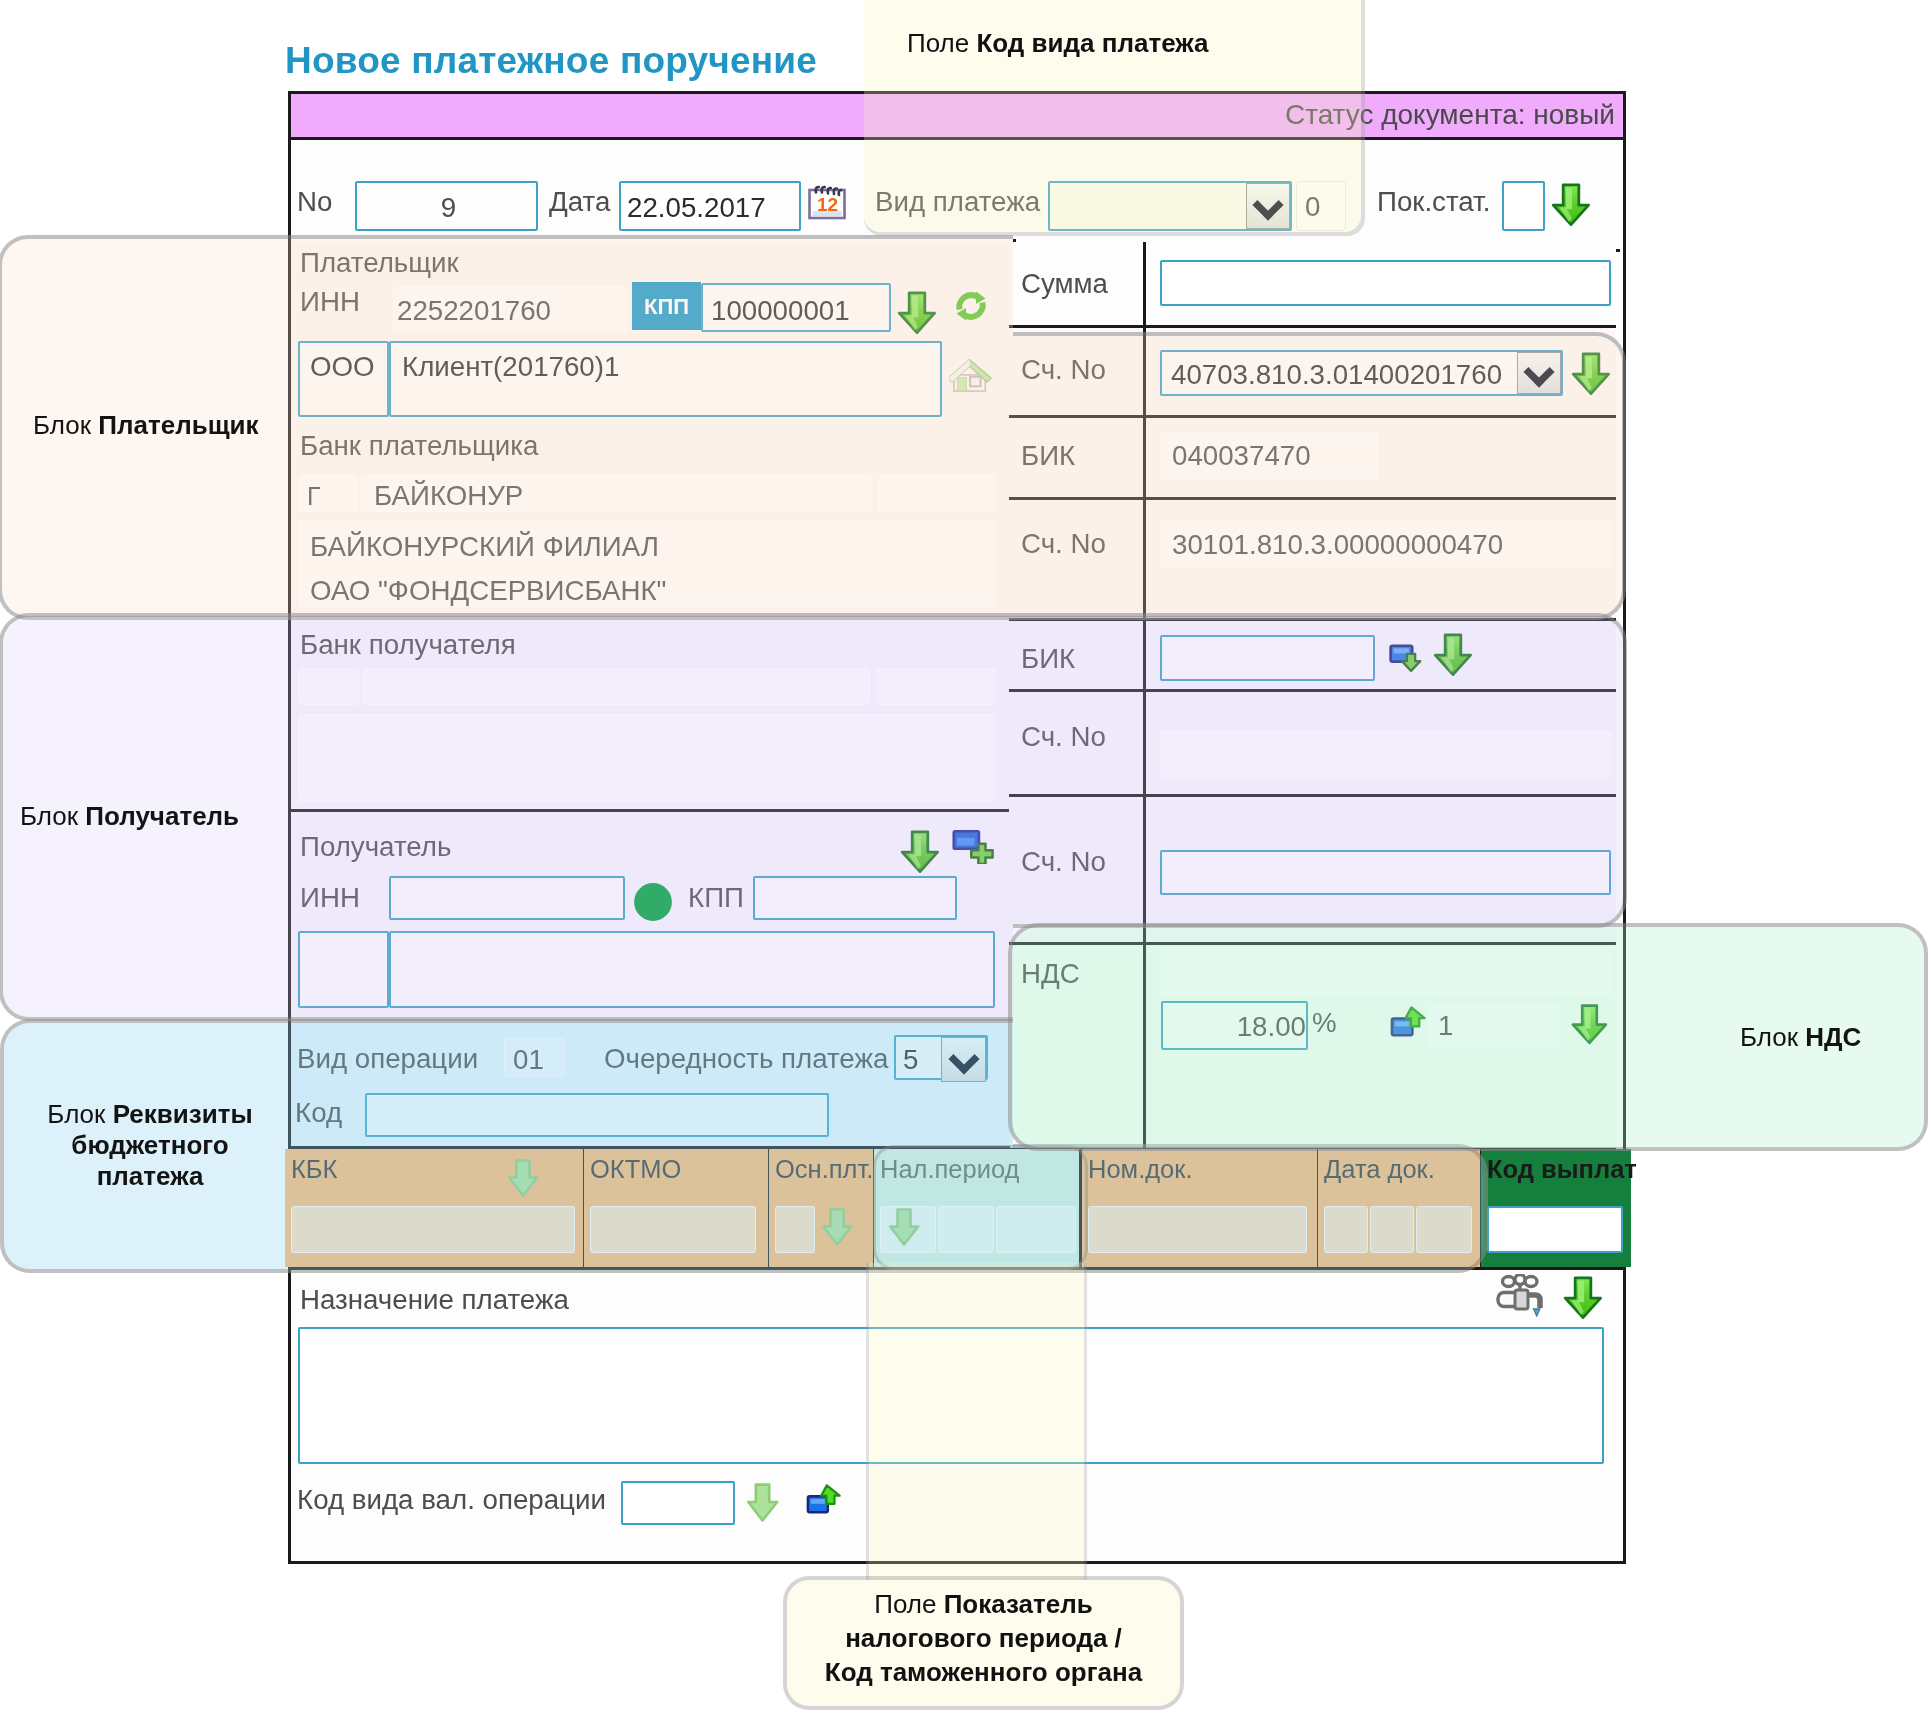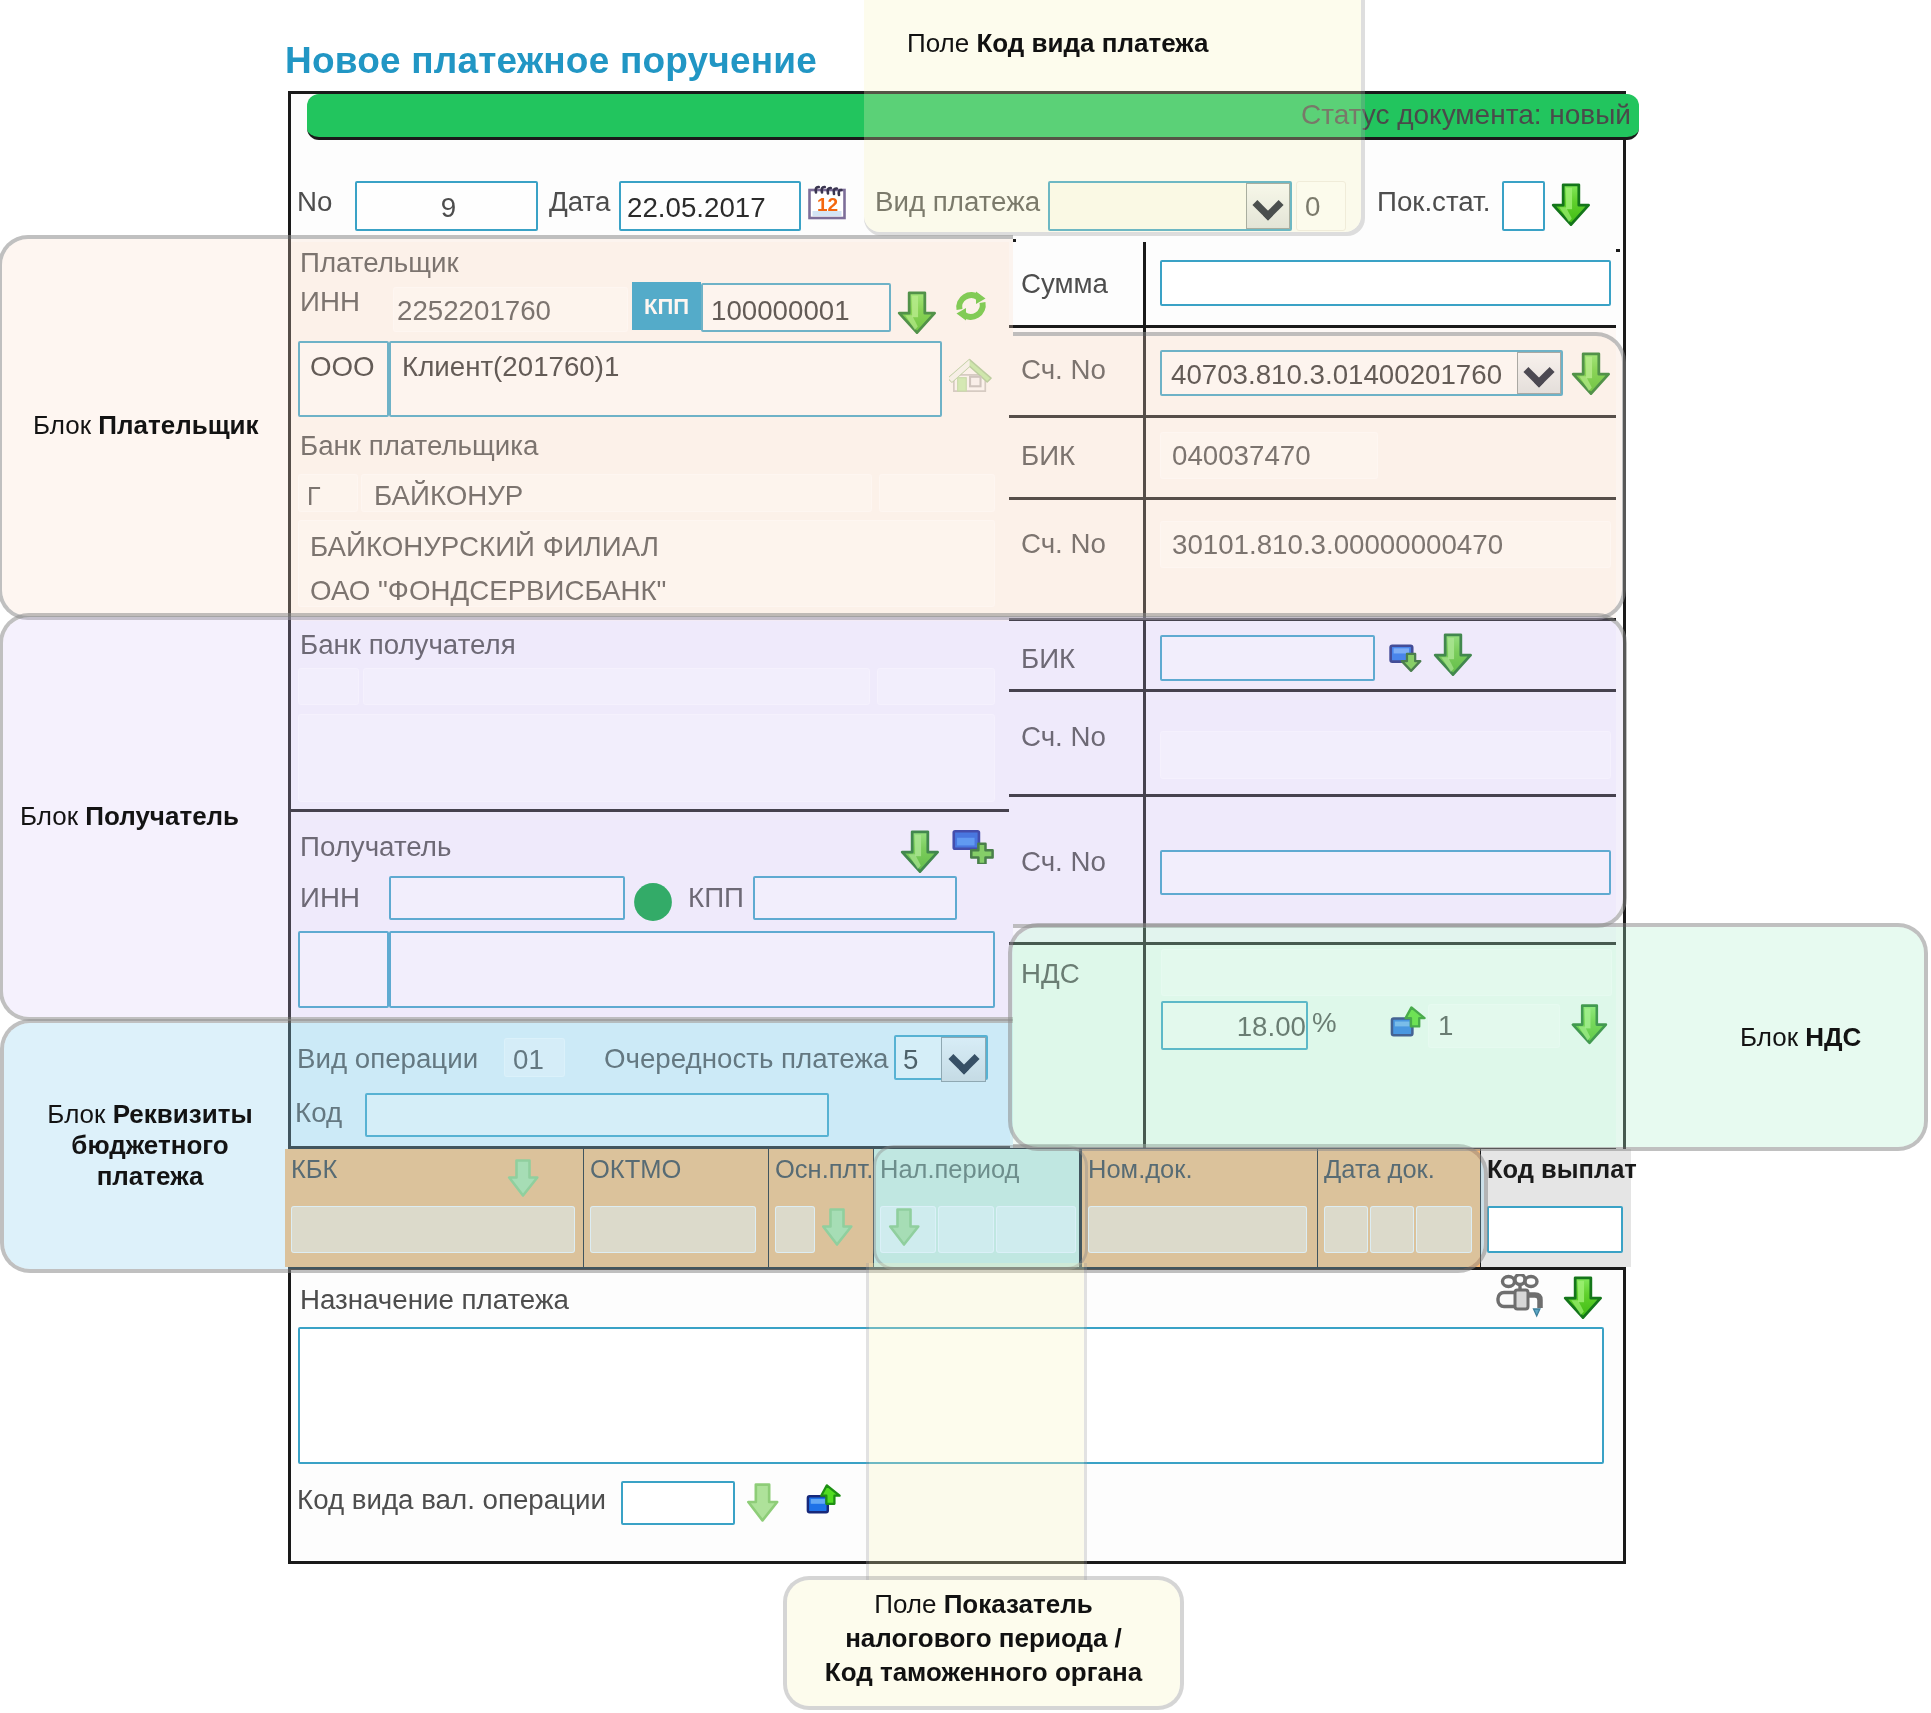--- a/index.html
+++ b/index.html
@@ -7,21 +7,21 @@
   #root{position:absolute;left:0;top:0;width:1931px;height:1363px;}
   .abs{position:absolute;}
 
   
   #page-title{left:285px;top:40px;font-size:37px;font-weight:bold;color:#2196c4;letter-spacing:.2px;white-space:nowrap;}
 
   
   #form{left:288px;top:91px;width:1338px;height:1473px;border:3px solid #1a1a1a;box-sizing:border-box;background:#fdfdfd;}
 
   
-  #status-row{left:16px;top:0;width:100%;height:46px;background:#22c55e;border-bottom:3px solid #1a1a1a;box-sizing:border-box;border-radius:12px;}
+  #status-row{left:0;top:0;width:100%;height:46px;background:#f0abfc;border-bottom:3px solid #1a1a1a;box-sizing:border-box;}
   #status-text{right:8px;top:5px;font-size:28px;color:#4a4a4a;white-space:nowrap;}
 
   
   #row1{left:-3px;top:59px;width:100%;height:99px;border-bottom:3px solid #1a1a1a;box-sizing:border-box;}
 
   .lbl{color:#4d4d4d;font-size:27.7px;white-space:nowrap;}
   .inp{box-sizing:border-box;border:2px solid #3aa2c6;background:rgba(255,255,255,0.55);border-radius:2px;}
   .inp-flat{box-sizing:border-box;border:1px solid rgba(255,255,255,0.85);background:rgba(255,255,255,0.5);border-radius:3px;}
   .val{font-size:27.7px;color:#4d4d4d;white-space:nowrap;}
   .val-dark{font-size:27.7px;color:#2b2b2b;white-space:nowrap;}
@@ -428,21 +428,21 @@
       <div class="abs bcell" style="left:791px;width:238px;">
         <div class="abs clbl">Ном.док.</div>
         <div class="abs inp-flat cin" style="left:6px;top:57px;width:219px;height:47px;"></div>
       </div>
       <div class="abs bcell" style="left:1027px;width:165px;">
         <div class="abs clbl">Дата док.</div>
         <div class="abs inp-flat cin" style="left:6px;top:57px;width:44px;height:47px;"></div>
         <div class="abs inp-flat cin" style="left:52px;top:57px;width:44px;height:47px;"></div>
         <div class="abs inp-flat cin" style="left:98px;top:57px;width:56px;height:47px;"></div>
       </div>
-      <div class="abs bcell" style="left:1190px;width:150px;background:#e5e5e5;border-right:none;">
+      <div class="abs bcell" style="left:1190px;width:150px;background:#15803d;border-right:none;">
         <div class="abs clbl" style="font-weight:bold;color:#1a1a1a;">Код выплат</div>
         <div class="abs inp cin" style="left:6px;top:57px;width:136px;height:47px;background:#fff;"></div>
       </div>
     </div>
 
     <div class="abs" id="purpose">
       <div class="abs lbl" style="left:9px;top:14px;">Назначение платежа</div>
       <div class="abs gar" style="left:1202px;top:4px;width:52px;height:48px;">
           <svg viewBox="0 0 52 48">
             <g fill="none" stroke="#6e6e6e" stroke-width="3.4">

